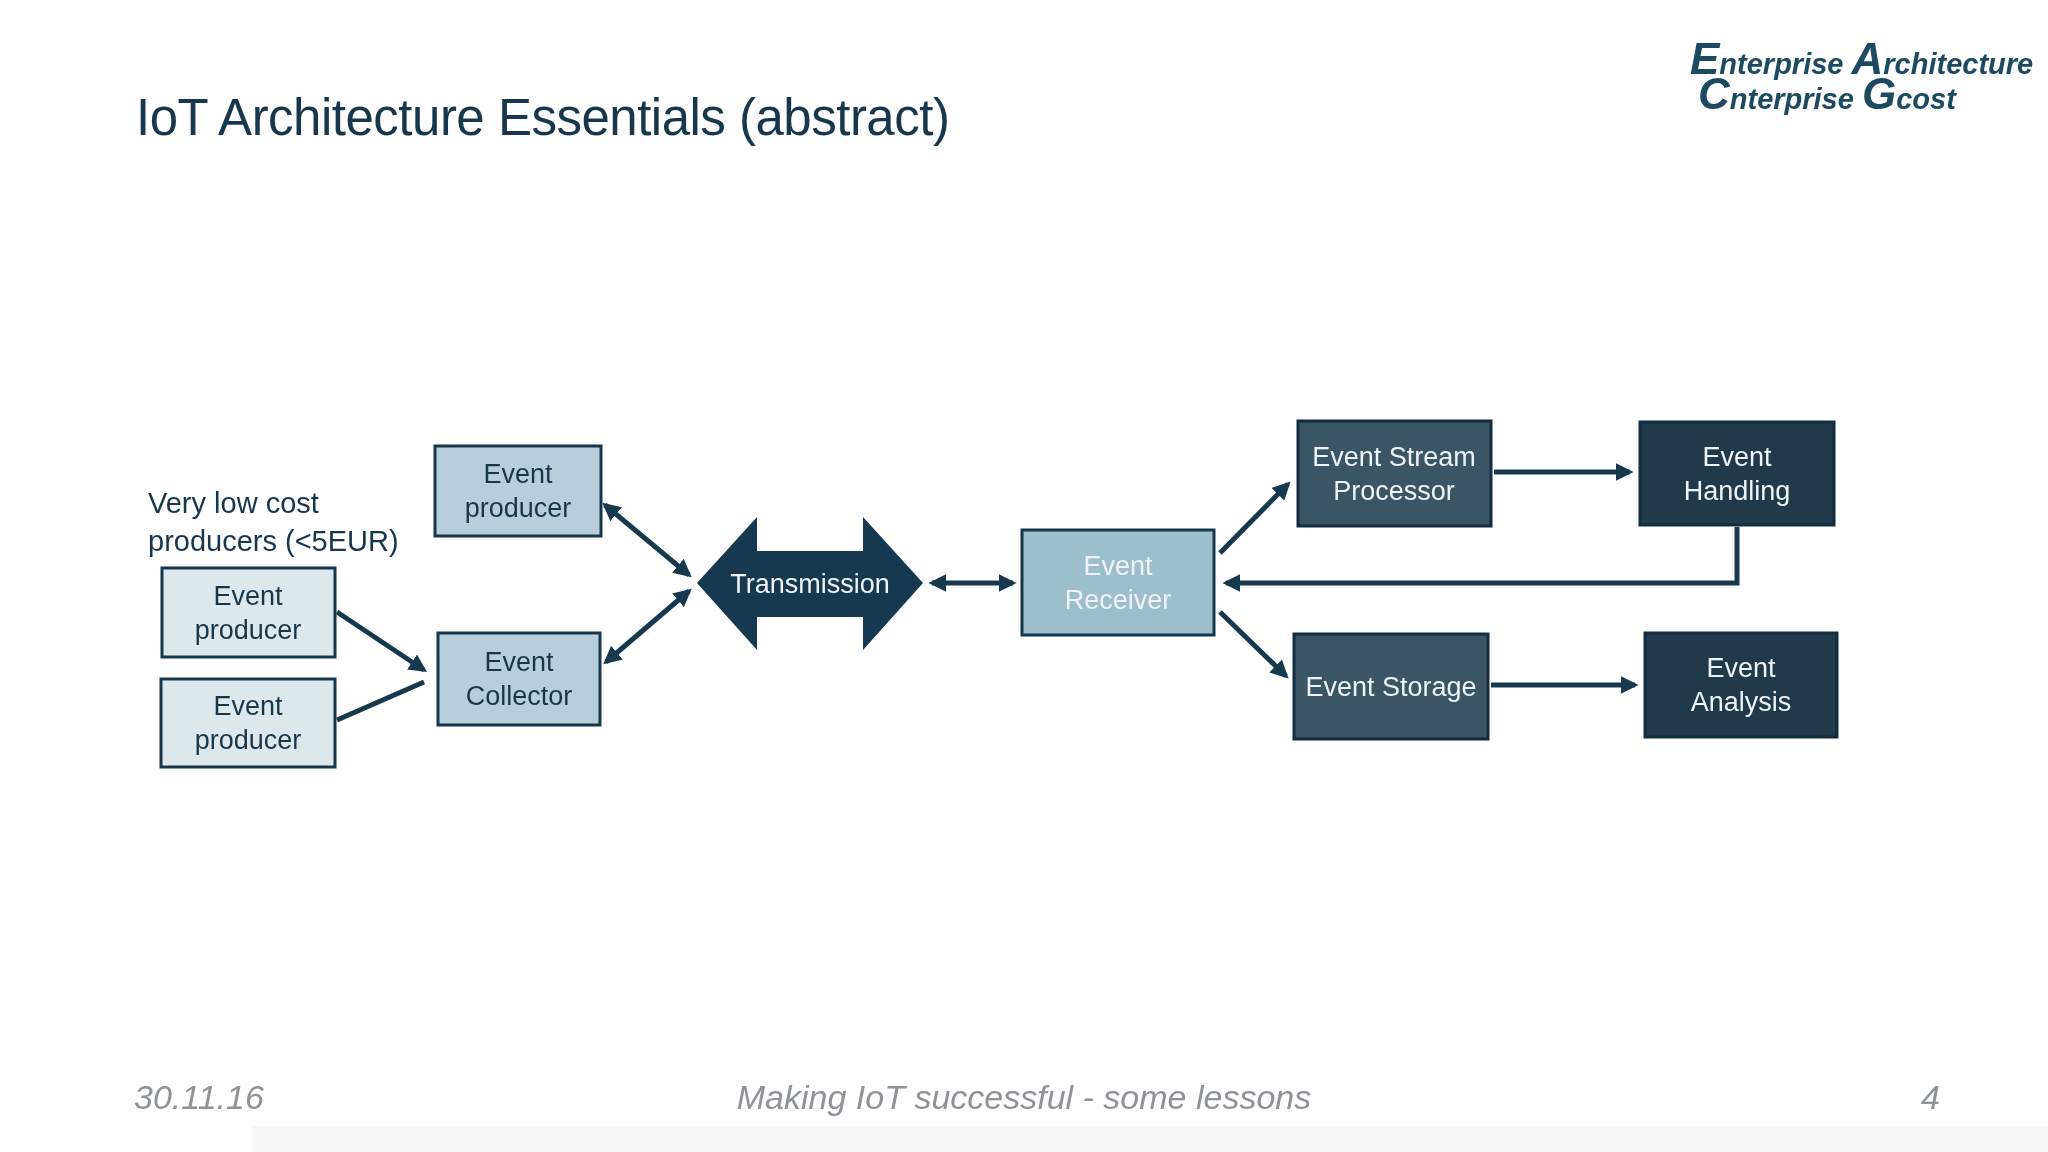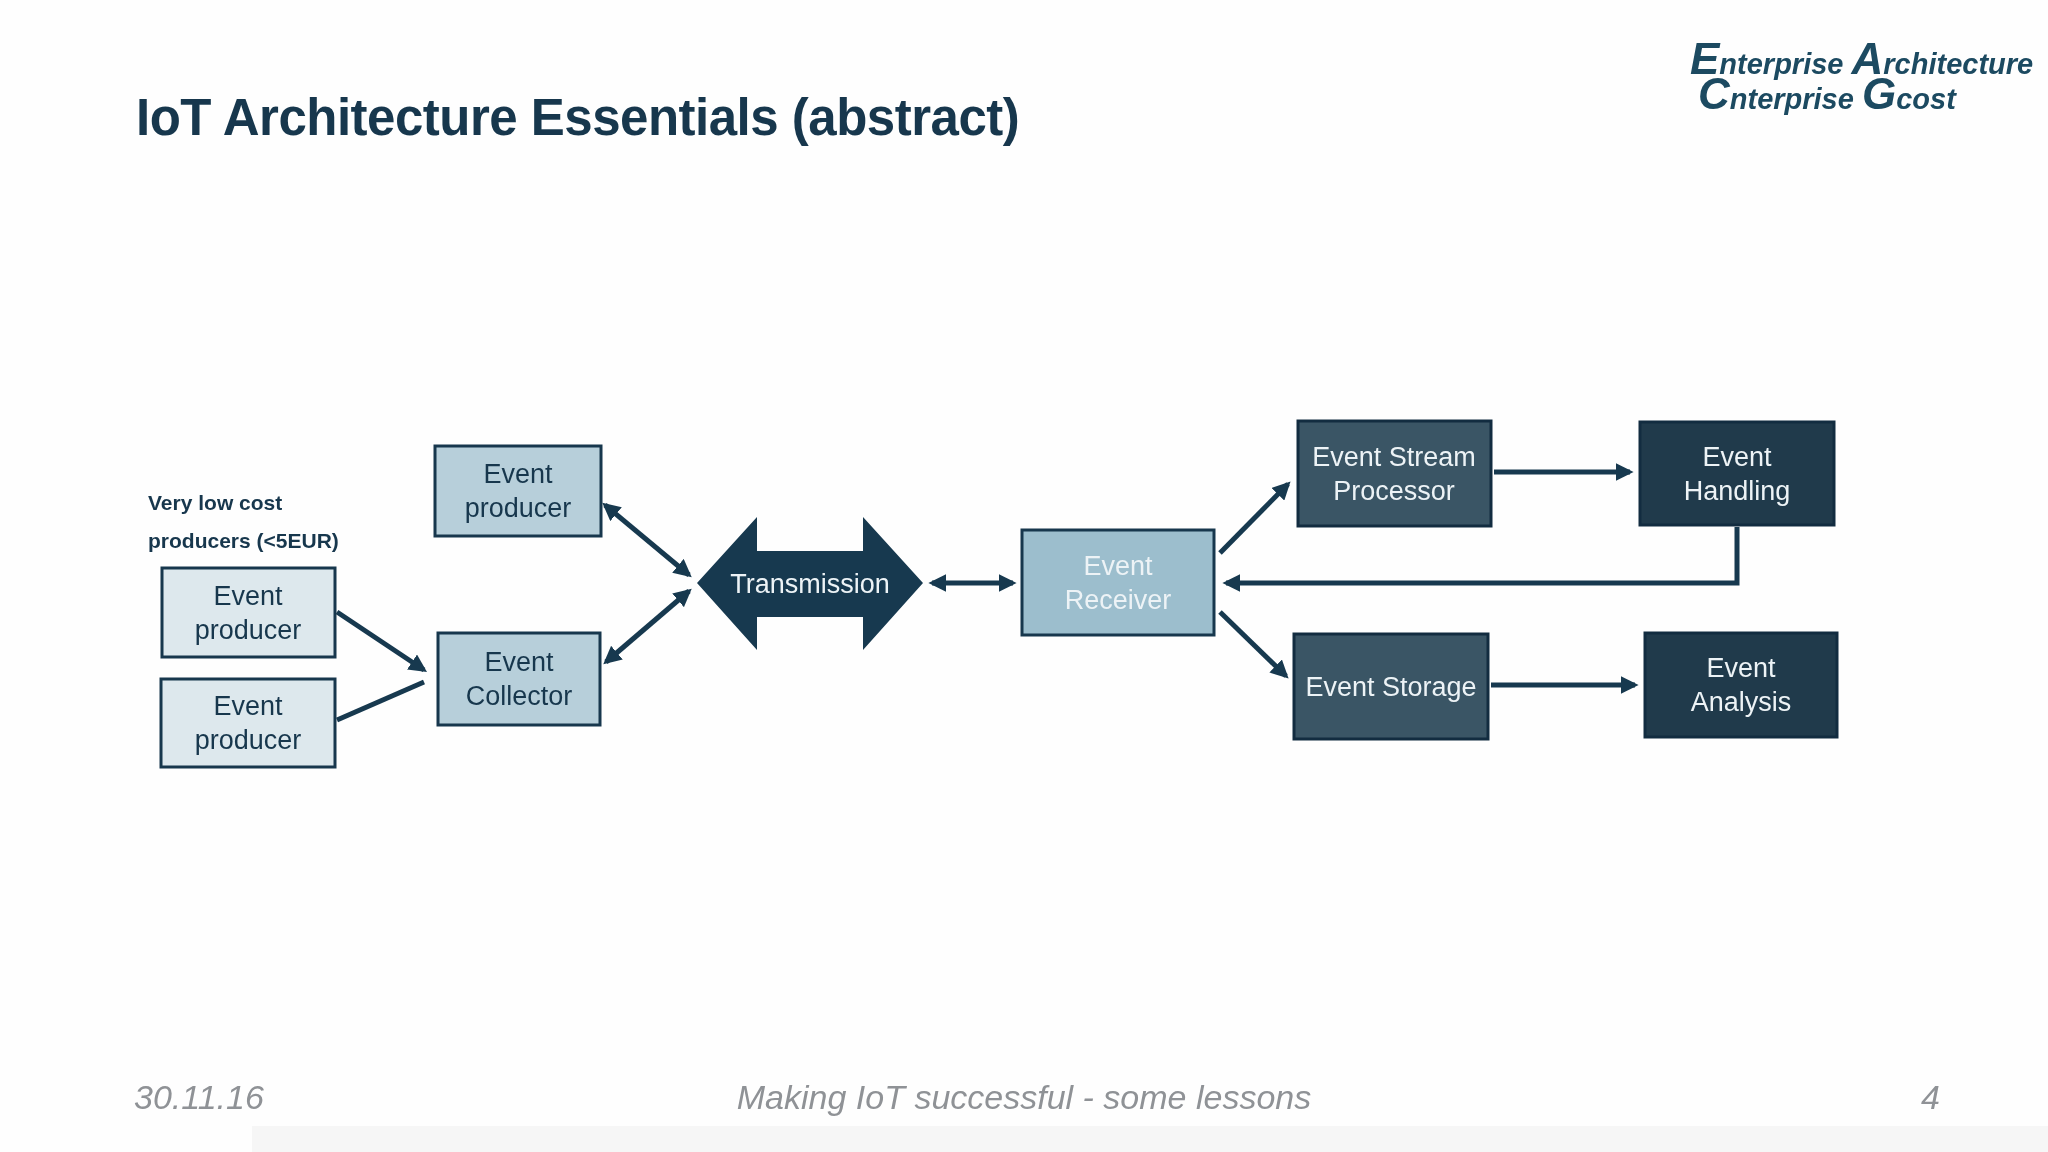--- a/index.html
+++ b/index.html
@@ -5,38 +5,37 @@
   html,body{margin:0;padding:0;background:#ffffff;}
   #slide{
     position:relative;
     width:2048px;height:1152px;
     background:#fefefe;
     overflow:hidden;
     font-family:"Liberation Sans", sans-serif;
   }
   .title{
     position:absolute;left:136px;top:88px;
-    font-size:51px;font-weight:bold;letter-spacing:-0.5px;
+    font-size:51px;font-weight:normal;letter-spacing:-0.5px;
     color:var(--ink);
   }
   .logo{
     position:absolute;left:1654px;top:44px;
     color:var(--logo_teal);
     font-style:italic;font-weight:bold;
     font-size:29px;line-height:30px;
     white-space:nowrap;
     margin-left:36px;
   }
   .logo .cap{font-size:44px;}
   .logo .l2{margin-left:8px;}
   .annotation{
     position:absolute;left:148px;top:484px;
-    font-size:21px;line-height:38px;
+    font-size:29px;line-height:38px;
     color:var(--ink);
-    font-weight:bold;
   }
   svg{position:absolute;left:0;top:0;}
   .box-light{fill:var(--box_light);stroke:var(--ink);stroke-width:3;}
   .box-mid{fill:var(--box_mid);stroke:var(--ink);stroke-width:3;}
   .box-receiver{fill:var(--box_receiver);stroke:var(--ink);stroke-width:3;}
   .box-slate{fill:var(--box_slate);stroke:var(--box_dark_border);stroke-width:3;}
   .box-dark{fill:var(--box_dark);stroke:var(--box_dark_border);stroke-width:3;}
   .transmission-shape{fill:var(--arrow);}
   .lbl{font-family:"Liberation Sans", sans-serif;font-size:27px;text-anchor:middle;}
   .lbl-dark{fill:var(--ink);}

